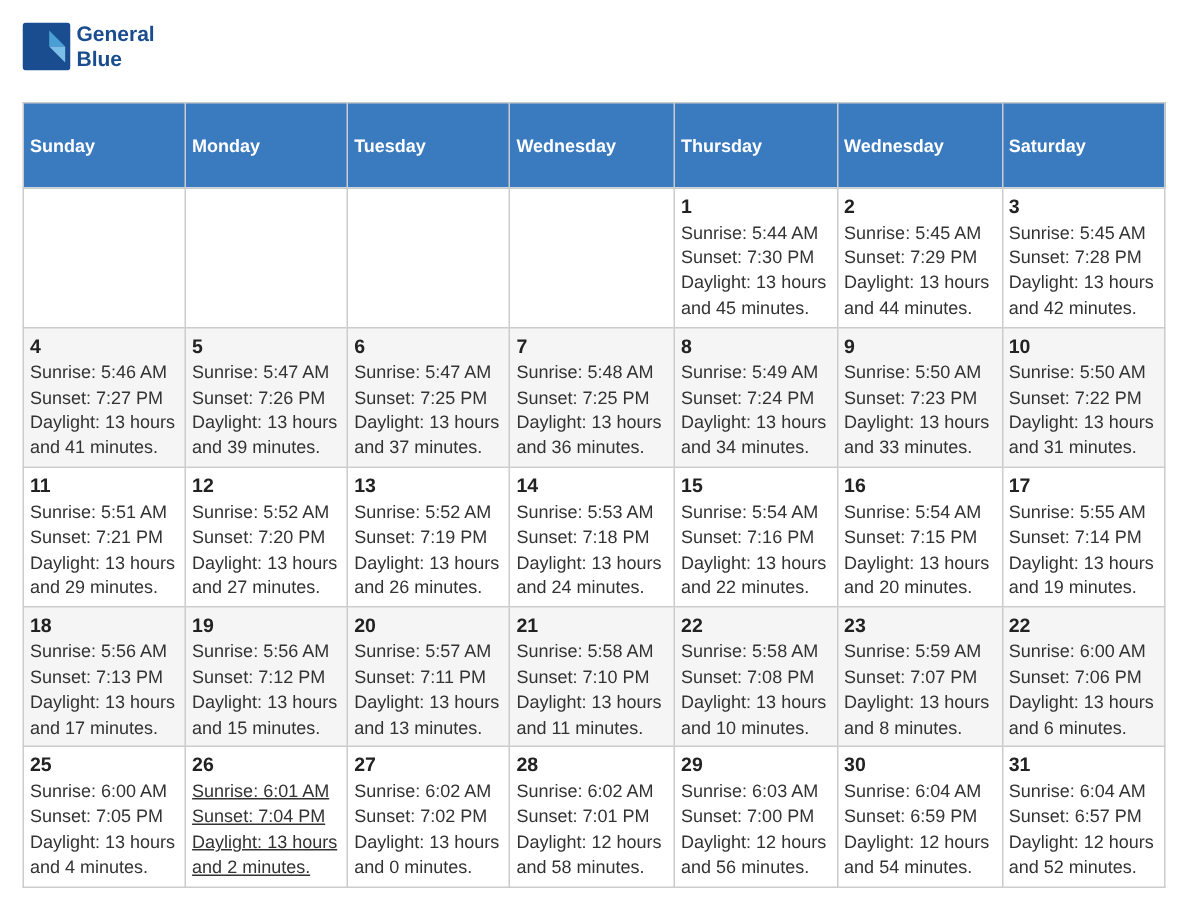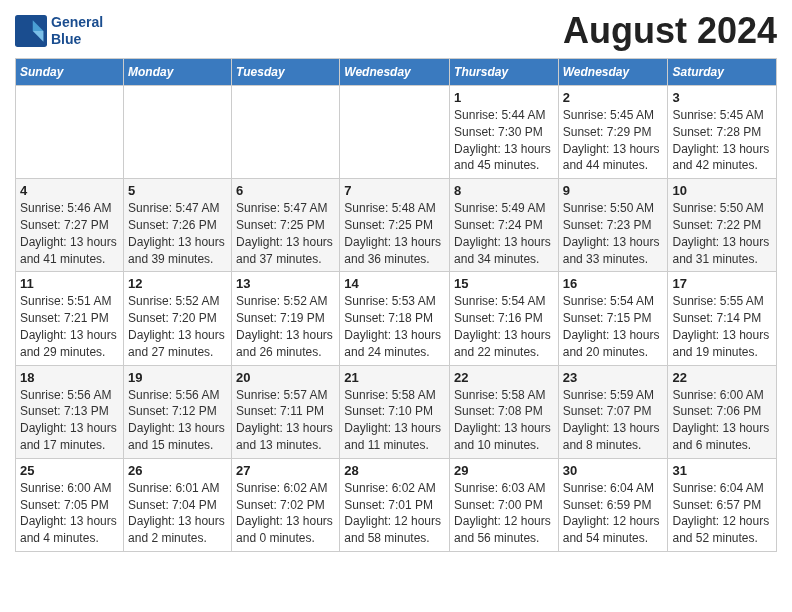--- a/index.html
+++ b/index.html
@@ -7,21 +7,21 @@
       font-family: Arial, sans-serif;
       background: #fff;
       width: 792px;
       min-height: 612px;
       padding: 10px 15px;
     }
     .header {
       display: flex;
       align-items: flex-start;
       justify-content: space-between;
-      margin-bottom: 6px;
+      margin-bottom: 20px;
     }
     .logo {
       display: flex;
       align-items: center;
       gap: 4px;
       margin-top: 4px;
     }
     .logo-text {
       font-size: 14px;
       font-weight: bold;
@@ -47,26 +47,25 @@
     table {
       width: 100%;
       border-collapse: collapse;
       font-size: 10.5px;
     }
     thead tr {
       background-color: #3a7abf;
       color: #fff;
     }
     thead th {
-      padding: 6px 4px;
+      padding: 21px 4px;
       text-align: left;
       font-size: 12px;
       font-weight: bold;
       border: 1px solid #ccc;
-      font-style: italic;
     }
     tbody td {
       vertical-align: top;
       padding: 4px 4px;
       border: 1px solid #ccc;
       width: 113px;
       min-height: 80px;
       background: #fff;
     }
     tbody tr:nth-child(even) td {
@@ -100,21 +99,20 @@
       <rect x="0" y="0" width="36" height="36" rx="3" fill="#1a4d8f"></rect>
       <polygon points="20,6 32,18 20,18" fill="#4a9fd4"></polygon>
       <polygon points="20,18 32,18 32,30" fill="#7bbfe8"></polygon>
     </svg>
     <div>
       <div class="logo-text">General</div>
       <div class="logo-text">Blue</div>
     </div>
   </div>
   <div class="title-block">
-    <div class="month-title">August 2024</div>
   </div>
 </div>
 
 <table>
   <thead>
     <tr>
     <th>Sunday</th>
         <th>Monday</th>
         <th>Tuesday</th>
         <th>Wednesday</th>
@@ -307,21 +305,21 @@
       <tr>
         <td>
           <span class="day-num">25</span>
           <div class="day-info" style="white-space: pre-line;">Sunrise: 6:00 AM
 Sunset: 7:05 PM
 Daylight: 13 hours
 and 4 minutes.</div>
         </td>
         <td>
           <span class="day-num">26</span>
-          <div class="day-info" style="white-space: pre-line;">Sunrise: 6:01 AM
+          <div class="day-info" style="white-space: pre-line; text-decoration: underline;">Sunrise: 6:01 AM
 Sunset: 7:04 PM
 Daylight: 13 hours
 and 2 minutes.</div>
         </td>
         <td>
           <span class="day-num">27</span>
           <div class="day-info" style="white-space: pre-line;">Sunrise: 6:02 AM
 Sunset: 7:02 PM
 Daylight: 13 hours
 and 0 minutes.</div>

